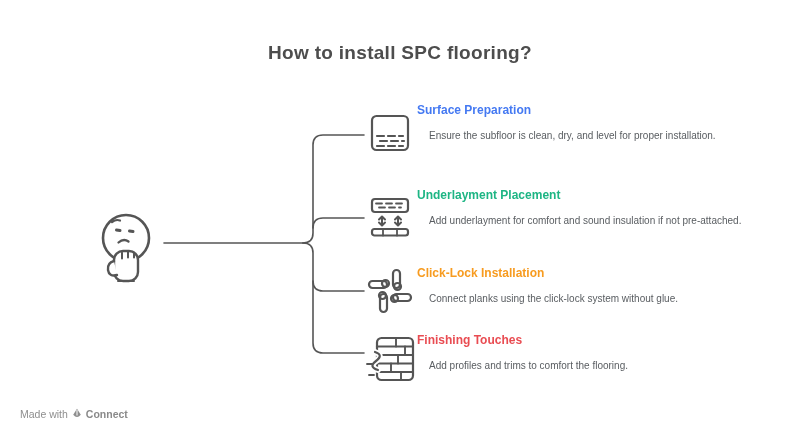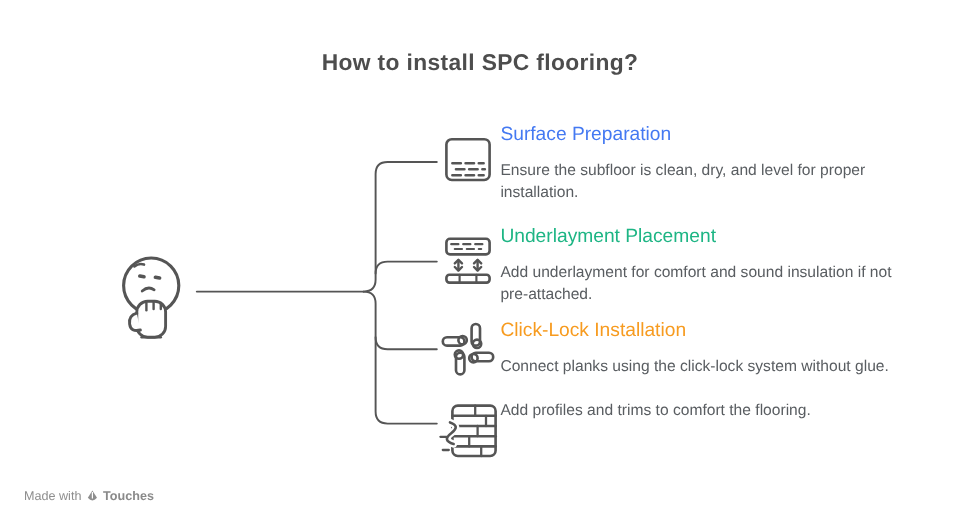--- a/index.html
+++ b/index.html
@@ -10,22 +10,22 @@
   .title{
     position:absolute;top:42px;left:0;width:100%;margin:0;
     text-align:center;font-size:19px;font-weight:700;letter-spacing:.3px;
     color:#4d4d4d;
   }
   .thinker-svg{position:absolute;left:94px;top:204px;}
   .connector-svg{position:absolute;left:160px;top:125px;}
   .step{position:absolute;left:368px;}
   .step .icon{position:absolute;left:0;}
   .step-text{margin-left:49px;width:352px;}
-  .step-title{font-size:16px;font-weight:400;margin:0 0 11px 0;line-height:1.2;}
-  .step-desc{font-size:13px;color:#595d61;line-height:1.36;margin:0;}
+  .step-title{font-size:12px;font-weight:700;margin:0 0 11px 0;line-height:1.2;}
+  .step-desc{font-size:10px;color:#595d61;line-height:1.36;margin:12px;}
   .step-1{top:103px}.step-1 .icon{top:8px}
   .step-2{top:188px}.step-2 .icon{top:7px}
   .step-3{top:266px}.step-3 .icon{top:2px;left:-1px}
   .step-4{top:333px}.step-4 .icon{top:2px;left:-3px}
   .watermark{
     position:absolute;left:20px;top:408px;display:flex;align-items:flex-end;gap:4px;
     font-size:10.5px;color:#8e8e8e;font-weight:400;
   }
   .watermark .brand{font-weight:700;color:#8a8a8a;}
 </style>
@@ -138,26 +138,27 @@
         <line x1="33" y1="20" x2="33" y2="28.5" stroke-width="1.9"></line>
         <line x1="26" y1="28.5" x2="26" y2="37" stroke-width="1.9"></line>
         <line x1="36" y1="37" x2="36" y2="45" stroke-width="1.9"></line>
         <path d="M10,17 q9,3 1,9 q-8,6 2,9" stroke="#ffffff" stroke-width="6"></path>
         <path d="M10,17 q9,3 1,9 q-8,6 2,9"></path>
         <line x1="2" y1="29" x2="7" y2="29" stroke-width="1.9"></line>
         <line x1="4" y1="40" x2="9" y2="40" stroke-width="1.9"></line>
       </g>
     </svg>
     <div class="step-text">
+      <p class="step-title" style="color: rgb(233, 76, 82);">Finishing Touches</p>
       <p class="step-desc">Add profiles and trims to comfort the flooring.</p>
     </div>
   </div>
 
   <div class="watermark">
     <span>Made with</span>
     <svg width="10" height="12" viewBox="0 0 10 12">
       <path d="M5,0.8 L8.8,6.8 Q5,11.2 1.2,6.8 Z" fill="#8e8e8e"></path>
       <line x1="5" y1="2" x2="5" y2="7.5" stroke="#ffffff" stroke-width="1"></line>
     </svg>
-    <span class="brand">Touches</span>
+    <span class="brand">Connect</span>
   </div>
 
 </div>
 
 </body></html>

